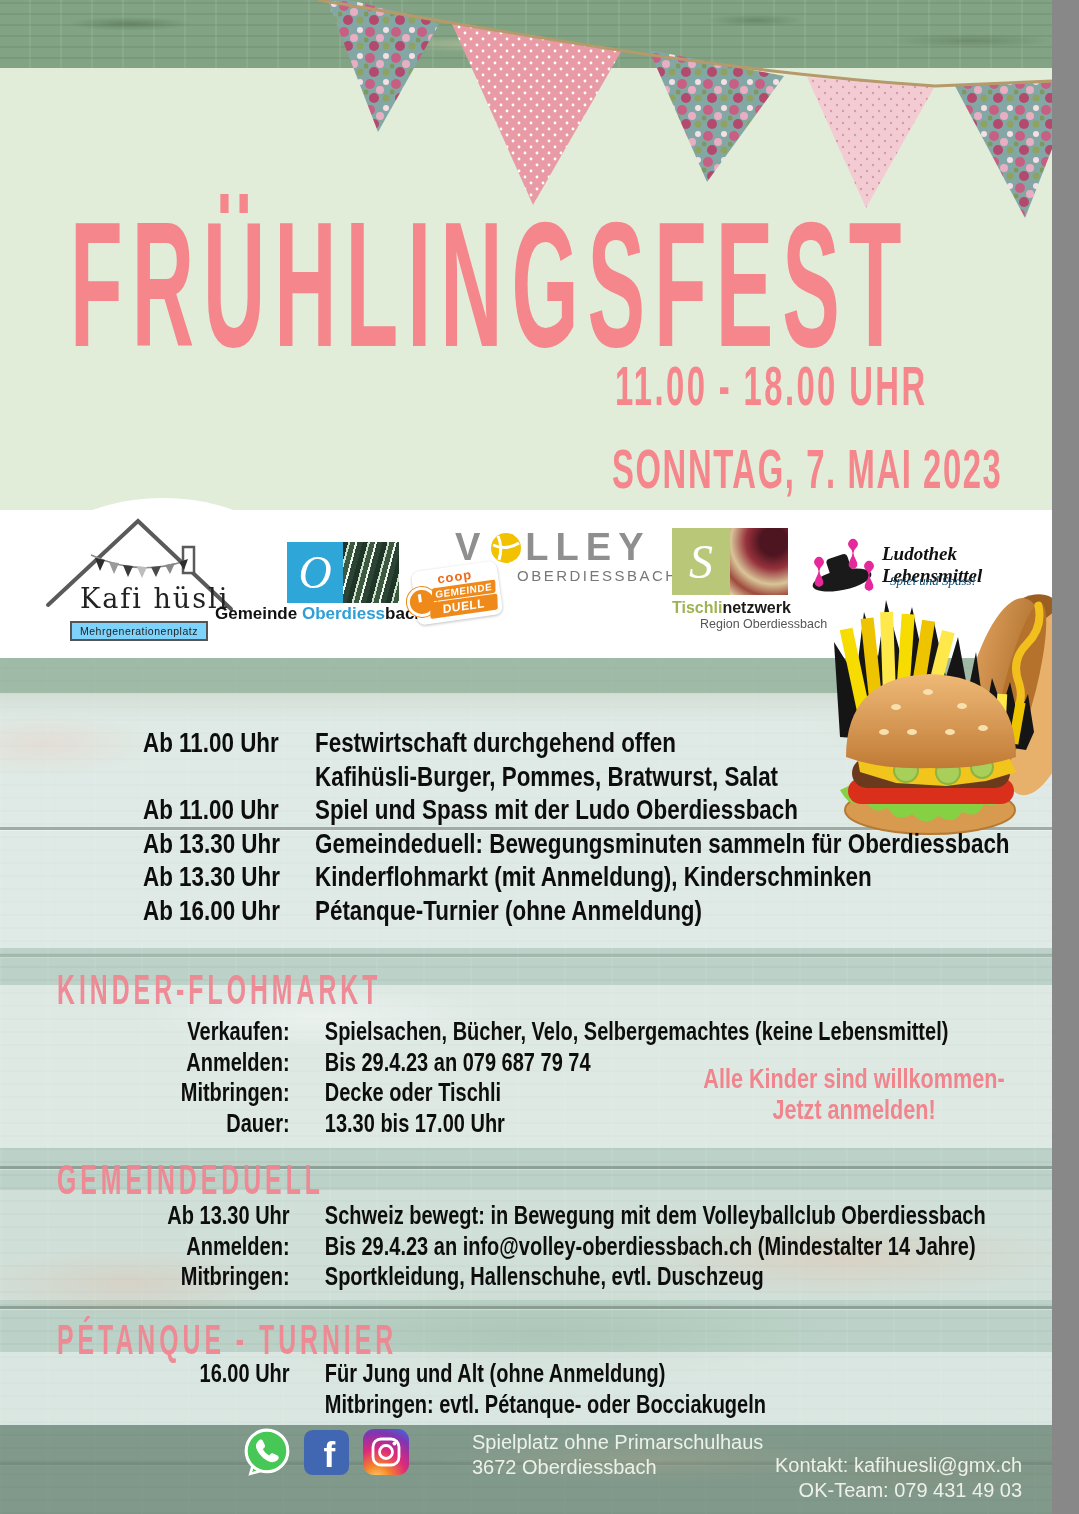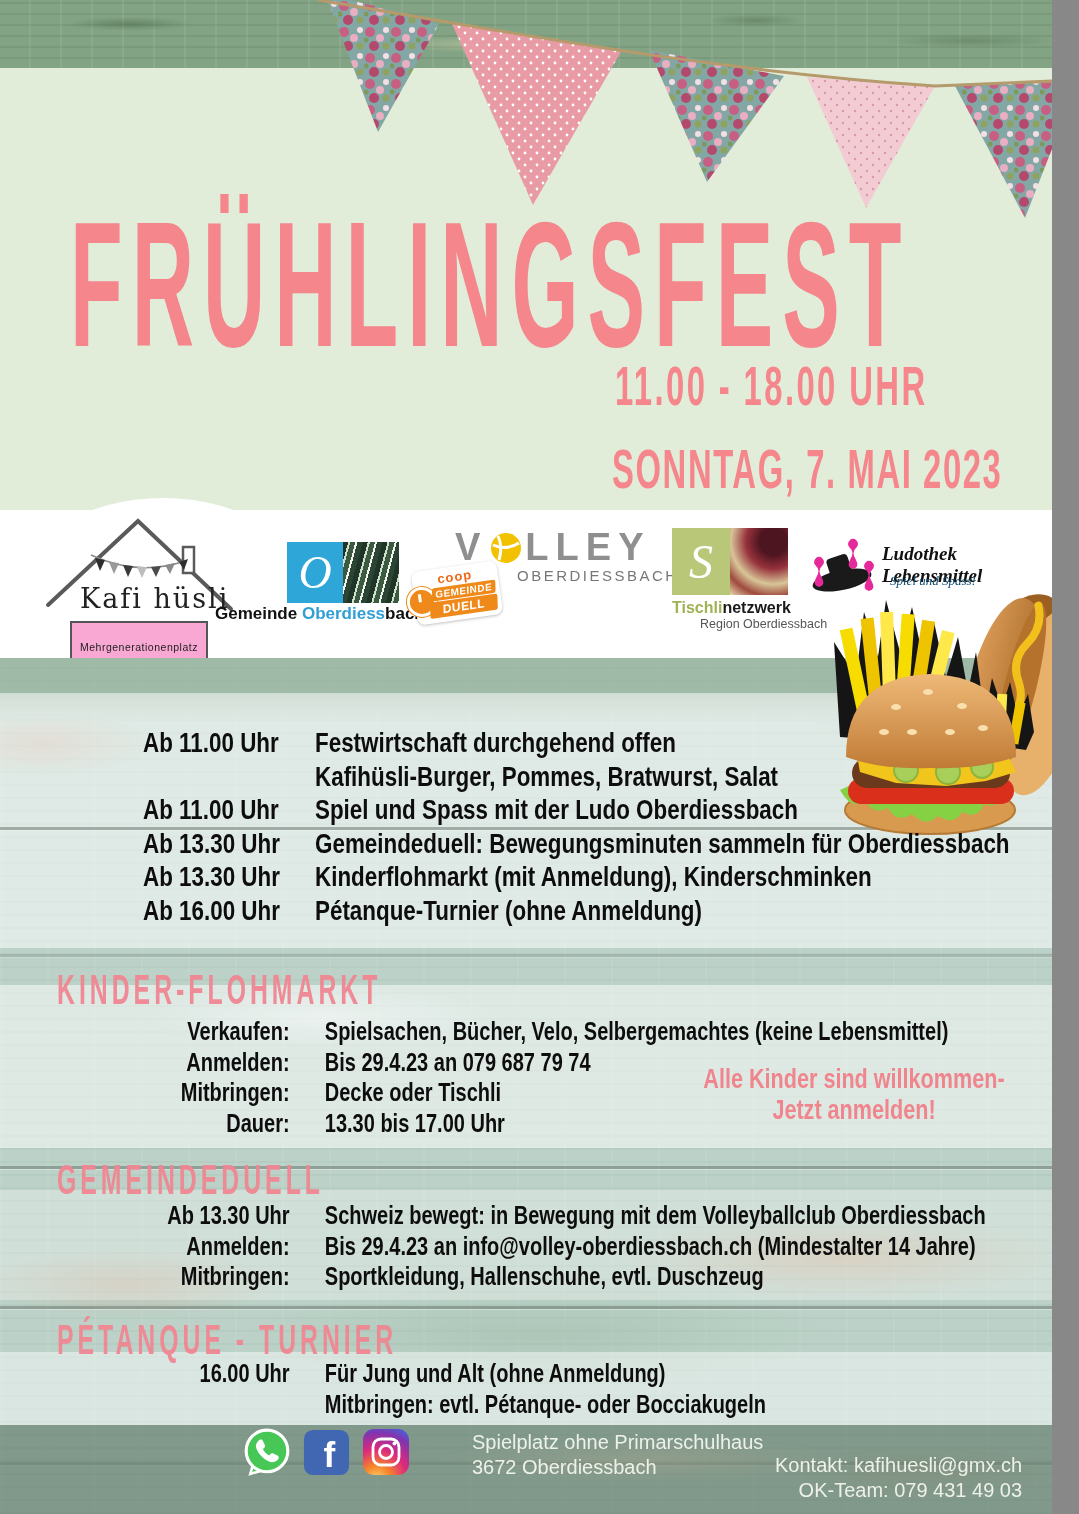--- a/index.html
+++ b/index.html
@@ -27,21 +27,21 @@
     transform:scale(.8,1.35);}
   .bunting{position:absolute;left:0;top:0;z-index:3;}
   
   .logo-band{position:absolute;left:0;top:510px;width:1079px;height:148px;background:#fff;}
   .logo-ellipse{position:absolute;left:18px;top:498px;width:290px;height:190px;
     background:#fff;border-radius:50%;}
   .kafi-roof{position:absolute;left:33px;top:505px;}
   .kafi-name{position:absolute;left:80px;top:583px;font-family:"DejaVu Serif",serif;
     font-size:27px;color:#222;letter-spacing:2px;}
   .kafi-sub{position:absolute;left:70px;top:621px;border:2px solid #555;color:#222;
-    font-size:10.5px;letter-spacing:.5px;padding:18px 8px;background:#f9a8d4;}
+    font-size:10.5px;letter-spacing:.5px;padding:2px 8px;background:#7dd3fc;}
   .gem-sq{position:absolute;left:287px;top:542px;width:112px;height:61px;display:flex;}
   .gem-sq .blue{width:56px;height:61px;background:#2ea7d8;color:#fff;display:flex;
     align-items:center;justify-content:center;font-family:"Liberation Serif",serif;
     font-style:italic;font-size:46px;}
   .gem-sq .photo{width:56px;height:61px;
     background:repeating-linear-gradient(105deg,#1e3527 0 5px,#cfe0cf 5px 7px,#3c5a40 7px 12px,#f0f5ef 12px 14px,#2c4433 14px 19px);}
   .gem-text{position:absolute;left:215px;top:604px;font-size:17px;font-weight:bold;color:#111;}
   .gem-text .blue-t{color:#2f9fd6;}
   .coop-badge{position:absolute;left:414px;top:566px;width:78px;transform:rotate(-8deg);
     background:#fff;border-radius:8px;box-shadow:0 1px 3px rgba(0,0,0,.25);padding:3px 4px 5px 4px;

